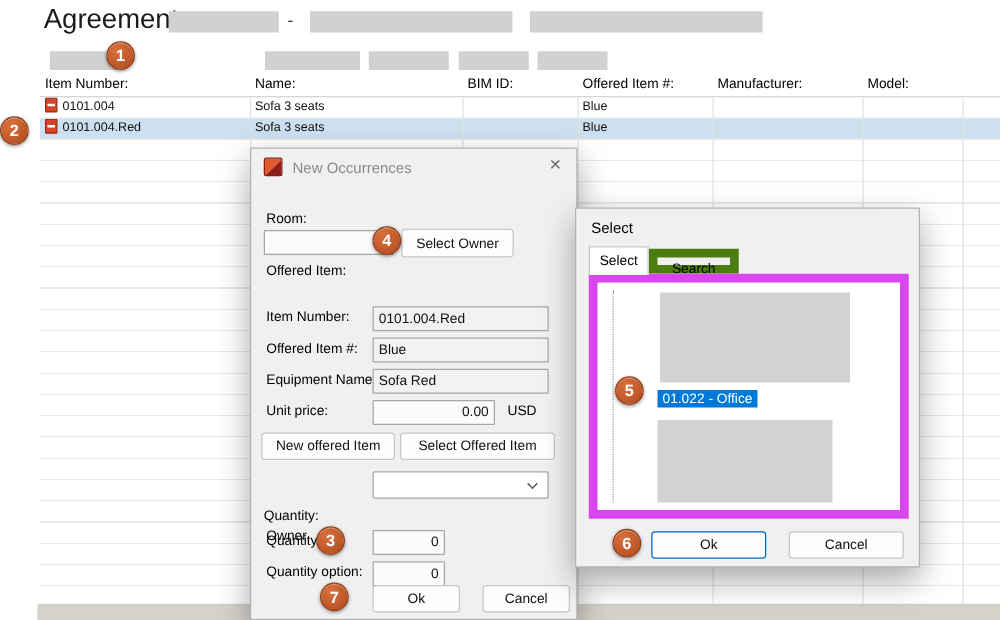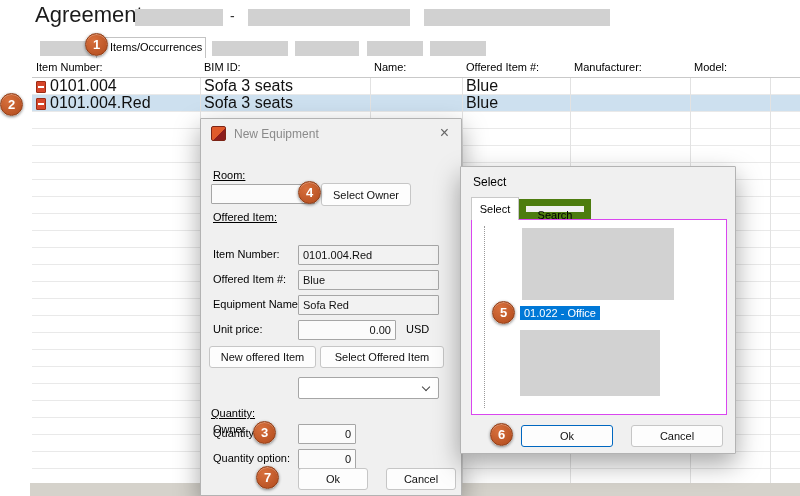--- a/index.html
+++ b/index.html
@@ -18,57 +18,57 @@
     font-size:11px; line-height:19px; padding-left:13px; color:#000; cursor:pointer; }
   .tab-ghost { position:absolute; top:41px; height:15px; background:#d1d1d1; cursor:pointer; }
 
   
   .tgrid { position:absolute; left:32px; width:768px; display:grid;
     grid-template-columns:168px 170px 92px 108px 120px 80px 1fr; }
   .thead { top:58px; height:20px; border-bottom:1px solid #c9c9c9; background:#fff; }
   .hcell { font-size:11px; line-height:19px; padding-left:4px; color:#000; overflow:hidden; white-space:nowrap; }
   .trow { height:17px; border-bottom:1px solid #e9e9e9; background:#fff; cursor:pointer; }
   .trow.selected { background:#cde0ef; }
-  .cell { font-size:16px; line-height:16px; padding-left:4px; overflow:hidden; white-space:nowrap; color:#111; }
+  .cell { font-size:10px; line-height:16px; padding-left:4px; overflow:hidden; white-space:nowrap; color:#111; }
   .doc-icon { display:inline-block; width:10px; height:12px; background:#d6452a;
     border:1px solid #9c2c15; border-radius:1px; margin-right:4px; vertical-align:-2px; position:relative; }
   .doc-icon::after { content:""; position:absolute; left:1px; right:1px; top:4px; height:2px; background:#fff; }
   .empty-rows { position:absolute; left:32px; top:112px; width:768px; height:371px;
     background:repeating-linear-gradient(to bottom,#fff 0,#fff 16px,#e9e9e9 16px,#e9e9e9 17px); }
   .vline { position:absolute; top:78px; height:405px; width:1px; background:#e2e2e2; pointer-events:none; z-index:2; }
   .bottom-strip { position:absolute; left:30px; top:483px; width:770px; height:13px; background:#d5d2cb; z-index:5; }
 
   
   .dialog { position:absolute; background:#f0f0f0; border:1px solid #b3b3b3;
     box-shadow:0 10px 26px rgba(0,0,0,.35); border-radius:1px; }
   .dlg-title { position:absolute; font-size:12px; }
   .dlg-title.inactive { color:#8a8a8a; }
   .app-icon { position:absolute; left:10px; top:7px; width:15px; height:15px; border-radius:2px;
     background:linear-gradient(135deg,#e05a2b 0 55%,#8c1d1d 55%); border:1px solid #7c2416; }
   .dlg-close { position:absolute; right:12px; top:5px; font-size:16px; color:#666; cursor:pointer; line-height:18px; }
 
   .lbl { position:absolute; font-size:11px; color:#000; white-space:nowrap; }
-  .section-lbl { position:absolute; font-size:11px; color:#000; text-decoration:underline; white-space:nowrap; }
+  .section-lbl { position:absolute; font-size:11px; color:#000; white-space:nowrap; }
   .field { position:absolute; border:1px solid #a6a6a6; background:#fbfbfb;
     font:11px "Liberation Sans",sans-serif; padding:0 4px; color:#111; border-radius:1px; }
   .field.ro { background:#f2f2f2; }
   .field.num { text-align:right; }
   input.field { outline:none; }
   .btn { position:absolute; border:1px solid #c6c6c6; background:#fdfdfd; border-radius:3px;
     font:11px "Liberation Sans",sans-serif; color:#111; text-align:center; cursor:pointer; }
   .btn.default { border:1px solid #0067c0; }
   .combo { position:absolute; border:1px solid #a6a6a6; background:#fff; border-radius:2px; cursor:pointer; }
   .combo .chev { position:absolute; right:9px; top:6px; width:6px; height:6px;
     border-right:1.5px solid #444; border-bottom:1.5px solid #444; transform:rotate(45deg); }
 
   
   .sel-tab { position:absolute; font-size:11px; text-align:center; cursor:pointer; }
   .sel-tab.active { background:#fff; border:1px solid #c8c8c8; border-bottom:none; z-index:2; line-height:22px; }
   .sel-tab.idle { background:#f0f0f0; border:7px solid #4d7c0f; line-height:18px; }
-  .sel-panel { position:absolute; background:#fff; border:1px solid #d946ef; z-index:1; }
+  .sel-panel { position:absolute; background:#fff; border:7px solid #d946ef; z-index:1; }
   .tree-line { position:absolute; left:12px; top:6px; bottom:6px; width:0; border-left:1px dotted #9a9a9a; }
   .tree-sel { position:absolute; background:#0078d7; color:#fff; font-size:11px;
     padding:1px 4px; white-space:nowrap; cursor:pointer; }
   .tree-block { position:absolute; background:#d2d2d2; cursor:pointer; }
 
   
   .callout { position:absolute; width:23px; height:23px; border-radius:50%;
     background:radial-gradient(circle at 35% 30%, #d8703d, #b04a1c);
     border:1px solid #8d3c16; color:#fff; font-weight:bold; font-size:13px;
     display:flex; align-items:center; justify-content:center;
@@ -79,30 +79,29 @@
 
 <div class="app">
 
   <div class="page-title">Agreement:</div>
   <div class="redacted" style="left:135px;top:9px;width:88px;height:17px;"></div>
   <div class="title-sep" style="left:230px;">-</div>
   <div class="redacted" style="left:248px;top:9px;width:162px;height:17px;"></div>
   <div class="redacted" style="left:424px;top:9px;width:186px;height:17px;"></div>
 
   <div class="tab-ghost" style="left:40px;width:54px;"></div>
-  <div class="tab-active">Items/Occurrences</div>
   <div class="tab-ghost" style="left:212px;width:76px;"></div>
   <div class="tab-ghost" style="left:295px;width:64px;"></div>
   <div class="tab-ghost" style="left:367px;width:56px;"></div>
   <div class="tab-ghost" style="left:430px;width:56px;"></div>
 
   <div class="tgrid thead">
     <div class="hcell">Item Number:</div>
+    <div class="hcell">Name:</div>
     <div class="hcell">BIM ID:</div>
-    <div class="hcell">Name:</div>
     <div class="hcell">Offered Item #:</div>
     <div class="hcell">Manufacturer:</div>
     <div class="hcell">Model:</div>
   </div>
 
   <div class="tgrid trow" style="top:78px;">
     <div class="cell"><span class="doc-icon"></span><span>0101.004</span></div>
     <div class="cell">Sofa 3 seats</div>
     <div class="cell"></div>
     <div class="cell">Blue</div>
@@ -126,21 +125,21 @@
   <div class="vline" style="left:462px;"></div>
   <div class="vline" style="left:570px;"></div>
   <div class="vline" style="left:690px;"></div>
   <div class="vline" style="left:770px;"></div>
 
   <div class="bottom-strip"></div>
 
   <div class="dialog" style="left:200px;top:118px;width:262px;height:378px;z-index:20;">
     <div style="position:absolute;left:0;top:0;right:0;height:30px;">
       <span class="app-icon"></span>
-      <span class="dlg-title inactive" style="left:33px;top:8px;">New Equipment</span>
+      <span class="dlg-title inactive" style="left:33px;top:8px;">New Occurrences</span>
       <span class="dlg-close">×</span>
     </div>
 
     <div class="section-lbl" style="left:12px;top:50px;">Room:</div>
     <input class="field" style="left: 10px; top: 65px; width: 104px; height: 20px;" value="">
     <button class="btn" style="left:120px;top:64px;width:90px;height:23px;">Select Owner</button>
 
     <div class="section-lbl" style="left:12px;top:92px;">Offered Item:</div>
 
     <div class="lbl" style="left:12px;top:129px;">Item Number:</div>

